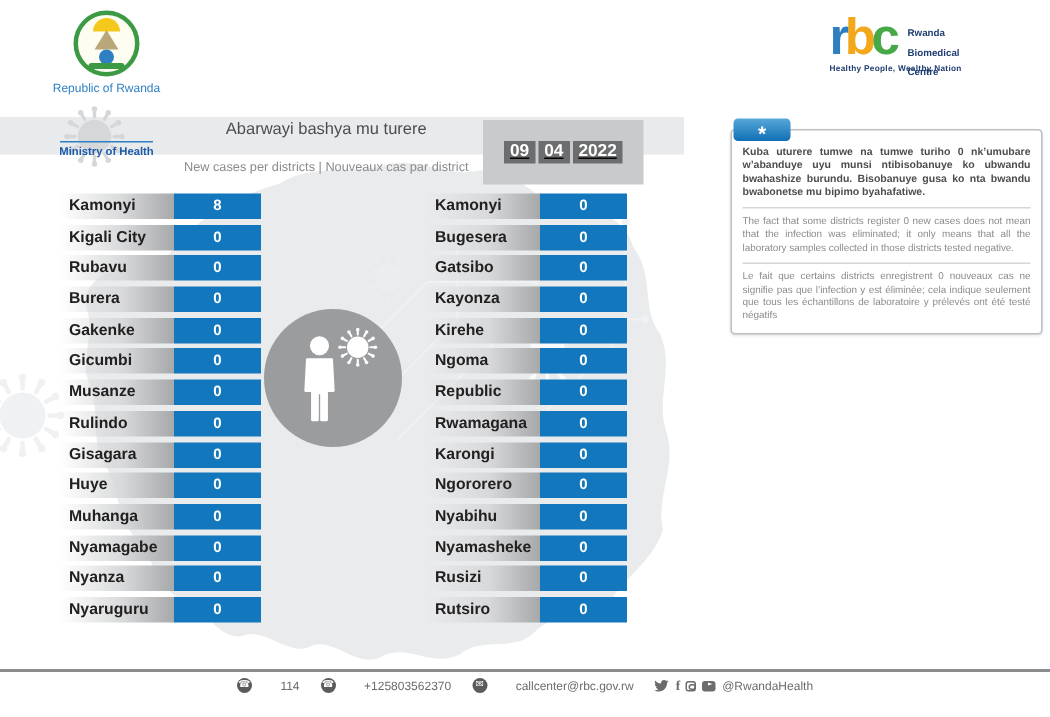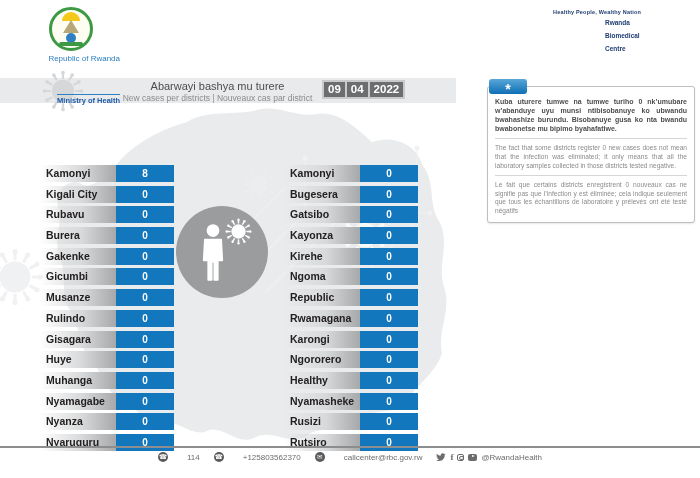--- a/index.html
+++ b/index.html
@@ -5,21 +5,21 @@
   html,body{margin:0;padding:0;background:#fff;}
   .page{position:relative;width:700px;height:478px;background:#ffffff;overflow:hidden;
         font-family:"Liberation Sans",sans-serif;}
 
   
   .map-watermark{position:absolute;left:22px;top:104px;width:462px;height:340px;z-index:0;}
   .deco-circuit{position:absolute;left:225px;top:128px;width:225px;height:165px;z-index:0;}
   .virus-faint{position:absolute;z-index:0;}
 
   
-  .moh{position:absolute;left:22px;top:7px;width:98px;text-align:right;z-index:2;}
+  .moh{position:absolute;left:22px;top:7px;width:98px;text-align:center;z-index:2;}
   .emblem{position:relative;width:44px;height:44px;margin:0 auto;border-radius:50%;
           border:3px solid #3c9a44;background:#fdfdf2;box-sizing:border-box;}
   .em-sun{position:absolute;left:50%;top:2px;transform:translateX(-50%);width:18px;height:9px;
           background:#f5c91c;border-radius:9px 9px 0 0;}
   .em-hut{position:absolute;left:50%;top:10px;transform:translateX(-50%);width:0;height:0;
           border-left:8px solid transparent;border-right:8px solid transparent;
           border-bottom:13px solid #b9a77a;}
   .em-gear{position:absolute;left:50%;top:23px;transform:translateX(-50%);width:10px;height:10px;
            border-radius:50%;background:#2e80c3;}
   .em-band{position:absolute;left:50%;bottom:2px;transform:translateX(-50%);width:24px;height:4px;
@@ -34,27 +34,27 @@
   .rbc-r{color:#2d7fc1;} .rbc-b{color:#f3a71b;} .rbc-c{color:#47a847;}
   .rbc-name{position:absolute;left:52px;top:8px;font-size:6.5px;font-weight:bold;color:#1f3d72;
             line-height:2.0;white-space:pre-line;}
   .rbc-tagline{font-size:5.5px;font-weight:bold;color:#1f3d72;margin-top:1px;letter-spacing:.2px;}
 
   
   .band{position:absolute;left:0;top:78px;width:456px;height:25px;background:#e9eaec;z-index:1;}
   .band-virus{position:absolute;left:42px;top:-8px;width:42px;height:42px;color:#d6d7d9;}
   .band-text{position:absolute;left:95px;top:2px;width:245px;text-align:center;}
   .band-title{font-size:11px;font-weight:normal;color:#4c4d4f;}
-  .band-sub{font-size:8.5px;color:#8a8b8d;margin-top:1px;}
-  .date{position:absolute;left:322px;top:2px;display:flex;gap:2px;background:#c9cacc;padding:2px;}
+  .band-sub{font-size:8.5px;color:#8a8b8d;margin-top:14px;}
+  .date{position:absolute;left:322px;top:2px;display:flex;gap:2px;background:#c9cacc;padding:14px;text-decoration:underline;}
   .date-box{background:#6c6d6f;color:#fff;font-weight:bold;font-size:11.5px;padding:0 4px;
             line-height:15px;}
 
   
-  .list{position:absolute;display:flex;flex-direction:column;gap:3.7px;z-index:2;margin-top:36px;}
+  .list{position:absolute;display:flex;flex-direction:column;gap:3.7px;z-index:2;}
   #list-left{left:40px;top:129px;}
   #list-right{left:284px;top:129px;}
   .row{display:flex;height:17px;}
   .row-label{width:76px;box-sizing:border-box;padding-left:6px;
              background:linear-gradient(to right,rgba(255,255,255,0) 0%,#d8d9da 55%,#a7a8aa 100%);
              font-size:10.5px;font-weight:bold;color:#232021;line-height:17px;white-space:nowrap;}
   .row-value{width:58px;background:#1277bc;color:#fff;font-weight:bold;font-size:10px;
              text-align:center;line-height:17px;}
 
   
@@ -176,20 +176,21 @@
       <div class="em-sun"></div>
       <div class="em-hut"></div>
       <div class="em-gear"></div>
       <div class="em-band"></div>
     </div>
     <div class="moh-country">Republic of Rwanda</div><br>
     <span class="moh-ministry">Ministry of Health</span>
   </div>
 
   <div class="rbc">
+    <div class="rbc-letters"><span class="rbc-r">r</span><span class="rbc-b">b</span><span class="rbc-c">c</span></div>
     <div class="rbc-name">Rwanda
 Biomedical
 Centre</div>
     <div class="rbc-tagline">Healthy People, Wealthy Nation</div>
   </div>
 
   <div class="band">
     <svg class="band-virus">
         <use href="#virus"></use>
       </svg>
@@ -306,21 +307,21 @@
       </div>
       <div class="row">
         <div class="row-label">Karongi</div>
         <div class="row-value">0</div>
       </div>
       <div class="row">
         <div class="row-label">Ngororero</div>
         <div class="row-value">0</div>
       </div>
       <div class="row">
-        <div class="row-label">Healthy</div>
+        <div class="row-label">Nyabihu</div>
         <div class="row-value">0</div>
       </div>
       <div class="row">
         <div class="row-label">Nyamasheke</div>
         <div class="row-value">0</div>
       </div>
       <div class="row">
         <div class="row-label">Rusizi</div>
         <div class="row-value">0</div>
       </div>

